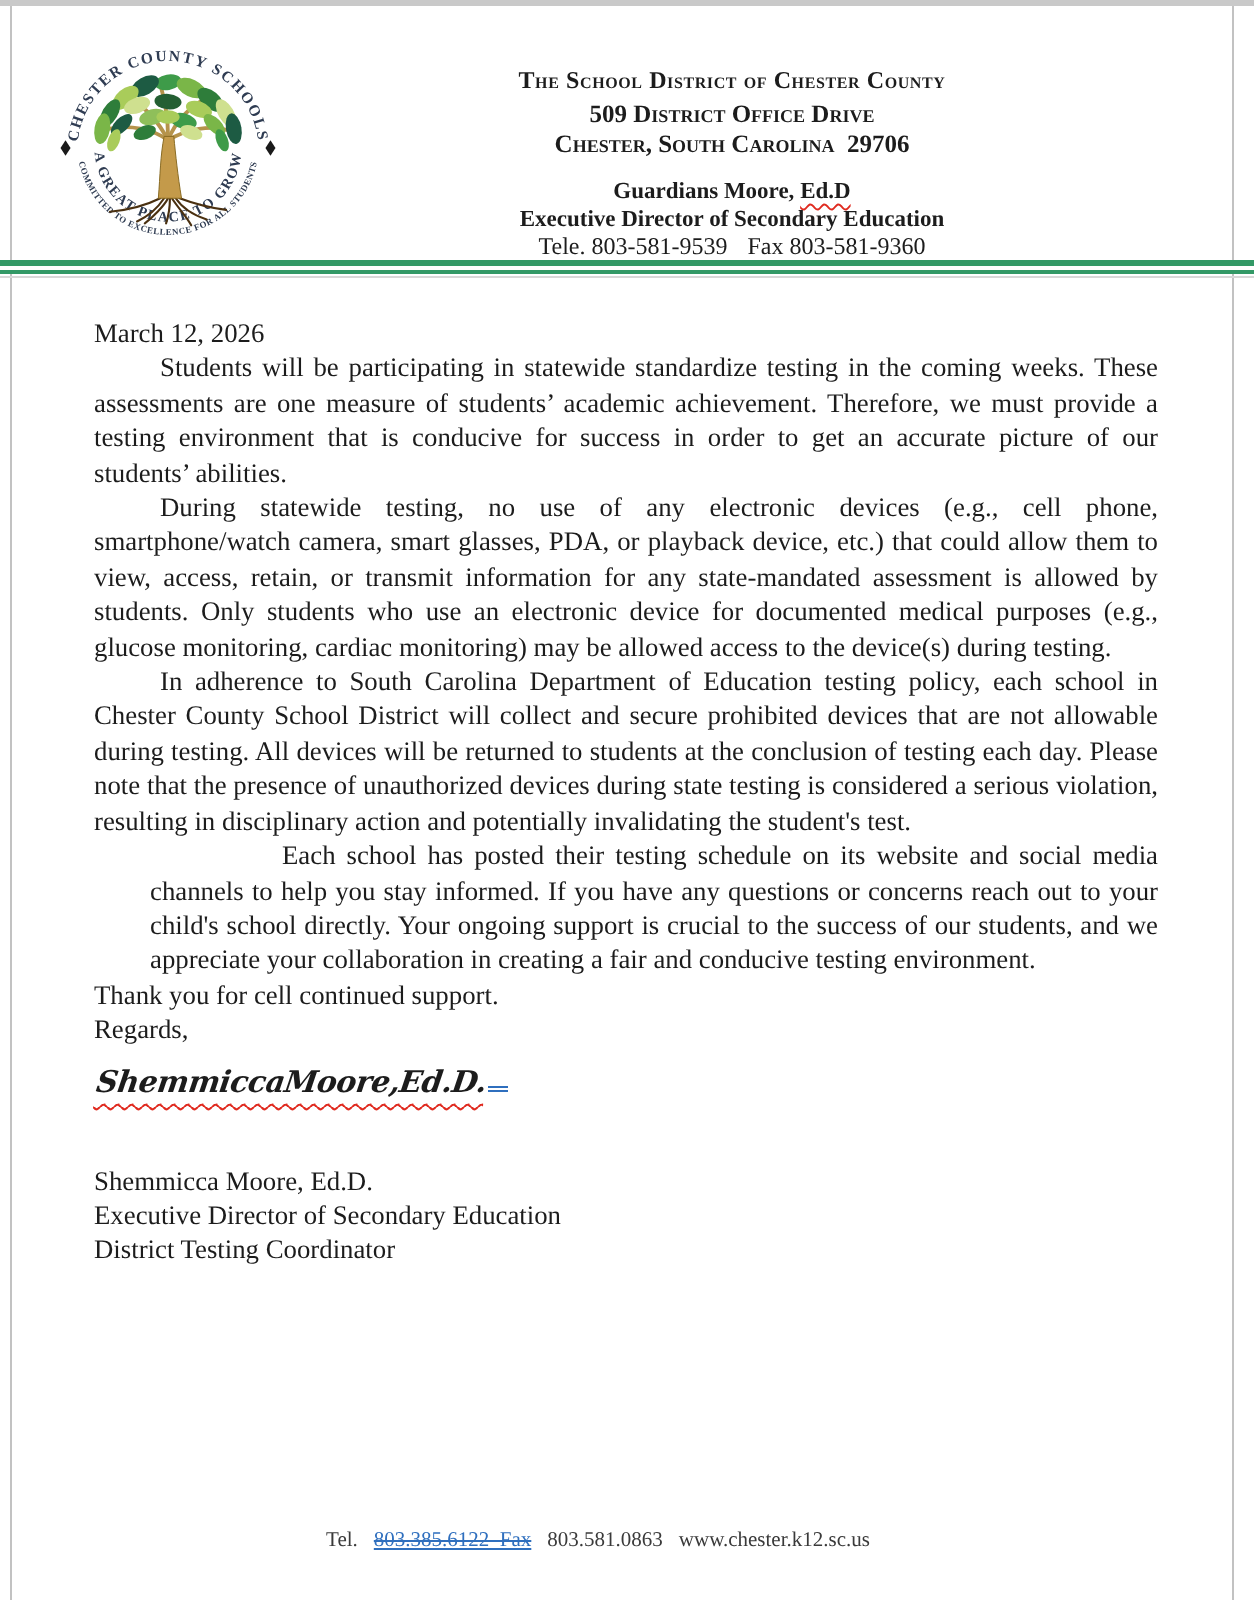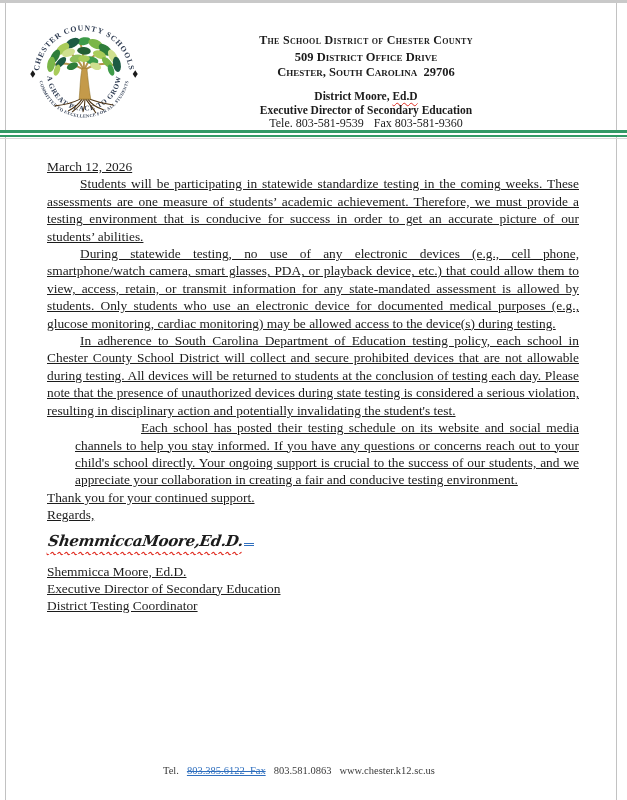--- a/index.html
+++ b/index.html
@@ -24,36 +24,36 @@
 
   
   .divider { position:absolute; left:0; top:130px; width:627px; z-index:5; }
   .divider .thick { height:3px; background:#339966; }
   .divider .gap   { height:2px; background:#ffffff; }
   .divider .thin  { height:2px; background:#339966; }
   .divider .shadow{ height:1px; background:#d8d8d8; margin-top:1px; }
 
   
   .letter { position:absolute; left:41px; right:37px; top:155px; font-size:13.4px; line-height:17.4px; }
-  .letter p { margin:0;text-decoration:underline; }
+  .letter p { margin:0; }
   .date { margin-bottom:0; }
   .salutation { margin-top:17px; }
   .para { margin-top:12px; text-align:justify; text-indent:33px; }
   .para.deep { text-indent:66px;margin-left:28px; }
   .thanks { margin-top:12px; }
   .closing { margin-top:13px; }
 
   .signature { margin-top:9px; height:27px; }
   .sig-script { display:inline-block; font-family:"DejaVu Serif",serif; font-style:italic; font-weight:bold;
                 font-size:15px; letter-spacing:-.3px; transform:skewX(-8deg); transform-origin:left bottom;
                 text-decoration:underline wavy #e02b20; text-decoration-thickness:1px; text-underline-offset:5px; }
   .grammar-mark { display:inline-block; width:10px; height:13px; border-bottom:3px double #2f6fbe; margin-left:2px; }
 
   .sig-name, .sig-title { line-height:17px; }
-  .sig-block { margin-top:3px; }
+  .sig-block { margin-top:22px; }
 
   
   .footer { position:absolute; left:0; right:0; top:762px; text-align:center; font-size:10.5px; color:#3a3a3a;
             transform:translateX(-12px); }
   .footer span { margin:0 4px; }
   .deleted { color:#2f6fbe; text-decoration:underline line-through; text-decoration-thickness:1px; white-space:pre-wrap; }
   .website { margin-left:8px; }
 
   
   .ring-text { font-family:"Liberation Serif",serif; font-weight:600; fill:#2f3c52; }
@@ -124,42 +124,42 @@
         <ellipse cx="88" cy="56" rx="6" ry="3" fill="#3e9b49" transform="rotate(70 88 56)"></ellipse>
         <ellipse cx="32" cy="56" rx="6" ry="3" fill="#a9cc5a" transform="rotate(-70 32 56)"></ellipse>
       </g>
     </svg>
   </div>
 
   <div class="head-text">
     <h1 class="district-name">The School District of Chester County</h1>
     <div class="addr">509 District Office Drive</div>
     <div class="addr">Chester, South Carolina  29706</div>
-    <div class="contact-name"><span>District Moore, </span><span class="squiggle">Ed.D</span></div>
+    <div class="contact-name"><span>Guardians Moore, </span><span class="squiggle">Ed.D</span></div>
     <div class="contact-title">Executive Director of Secondary Education</div>
     <div class="phone-line"><span>Tele. 803-581-9539</span><span>Fax 803-581-9360</span></div>
   </div>
 </div>
 
 <div class="divider">
   <div class="thick"></div>
     <div class="gap"></div>
     <div class="thin"></div>
     <div class="shadow"></div>
 </div>
 
 <div class="page" style="background:transparent;border-color:transparent; z-index:6;">
 
   <div class="letter">
     <p class="date">March 12, 2026</p>
     <p class="para">Students will be participating in statewide standardize testing in the coming weeks. These assessments are one measure of students’ academic achievement. Therefore, we must provide a testing environment that is conducive for success in order to get an accurate picture of our students’ abilities.</p>
     <p class="para">During statewide testing, no use of any electronic devices (e.g., cell phone, smartphone/watch camera, smart glasses, PDA, or playback device, etc.) that could allow them to view, access, retain, or transmit information for any state-mandated assessment is allowed by students. Only students who use an electronic device for documented medical purposes (e.g., glucose monitoring, cardiac monitoring) may be allowed access to the device(s) during testing.</p>
     <p class="para">In adherence to South Carolina Department of Education testing policy, each school in Chester County School District will collect and secure prohibited devices that are not allowable during testing. All devices will be returned to students at the conclusion of testing each day. Please note that the presence of unauthorized devices during state testing is considered a serious violation, resulting in disciplinary action and potentially invalidating the student's test.</p>
     <p class="para deep">Each school has posted their testing schedule on its website and social media channels to help you stay informed. If you have any questions or concerns reach out to your child's school directly. Your ongoing support is crucial to the success of our students, and we appreciate your collaboration in creating a fair and conducive testing environment.</p>
-    <p class="thanks">Thank you for your continued support.</p>
+    <p class="thanks">Thank you for cell continued support.</p>
     <p class="closing">Regards,</p>
 
     <div class="signature">
       <span class="sig-script">ShemmiccaMoore,Ed.D.</span><span class="grammar-mark"></span>
     </div>
 
     <div class="sig-block">
       <p class="sig-name">Shemmicca Moore, Ed.D.</p>
       <p class="sig-title">Executive Director of Secondary Education</p>
       <p class="sig-title">District Testing Coordinator</p>

